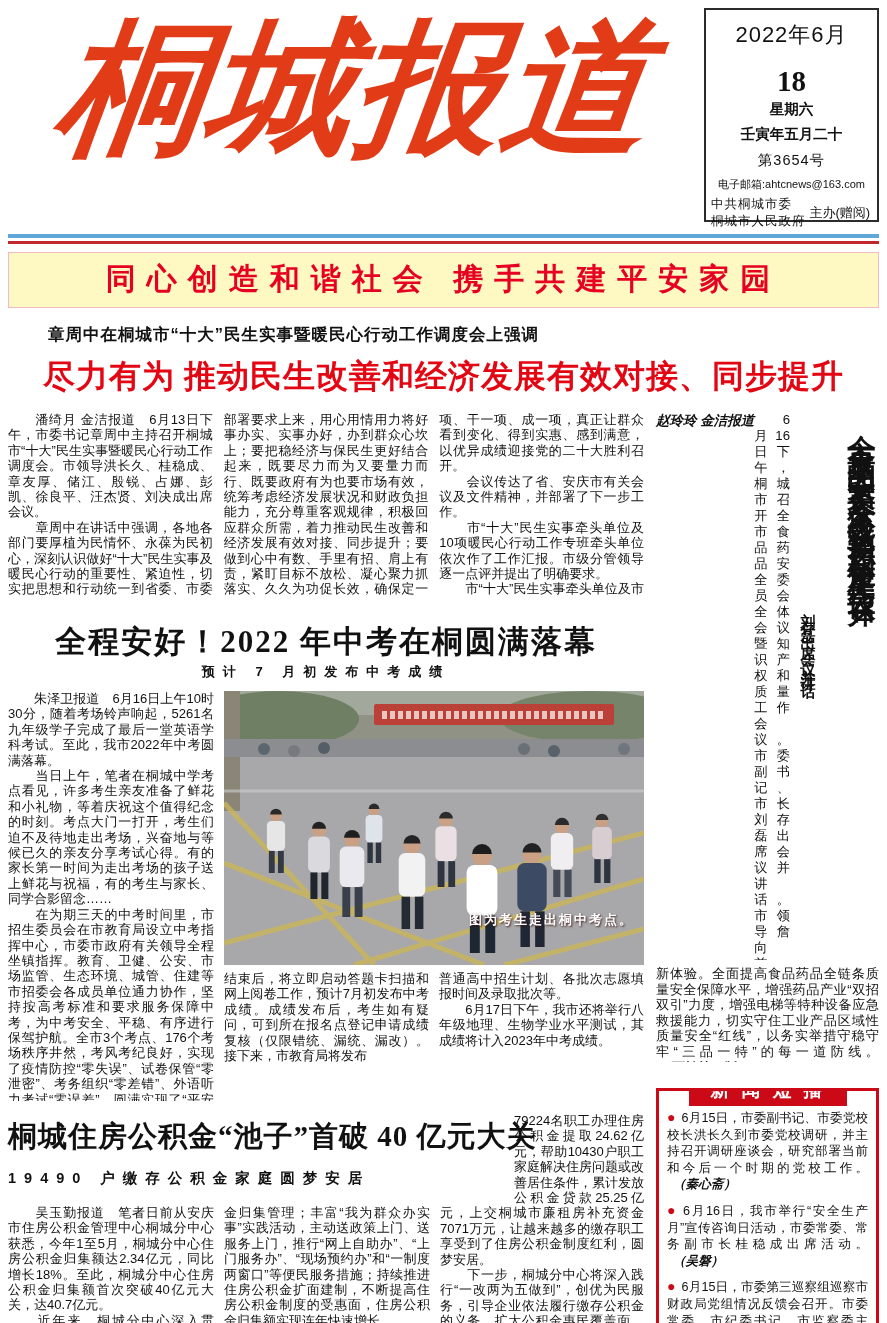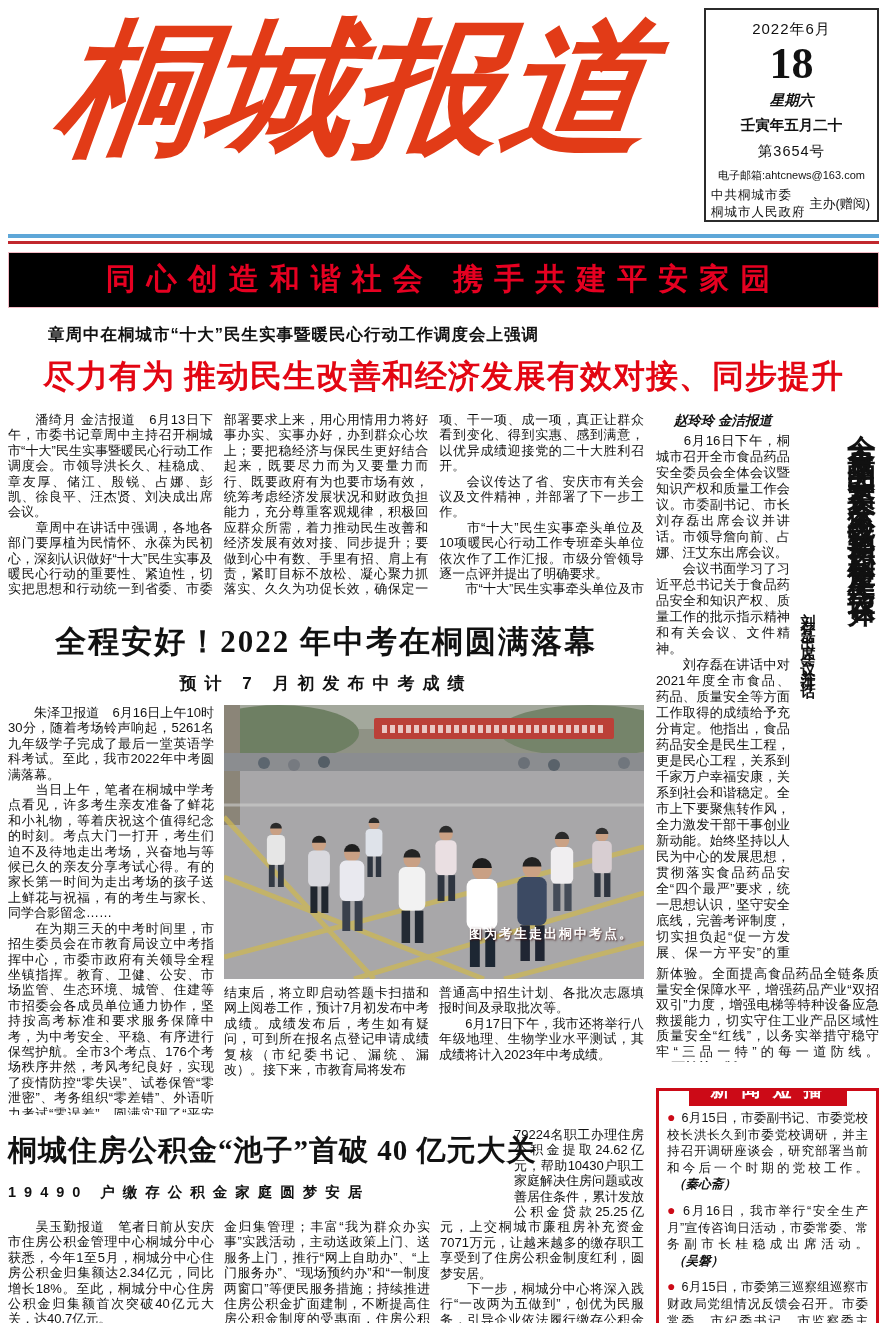--- a/index.html
+++ b/index.html
@@ -18,34 +18,34 @@
     font-size:146px; line-height:1.08; color:#e23b17; letter-spacing:2px;
     transform: skewX(-7deg); font-style: italic; white-space:nowrap;
   }
   .mast-bottom { display:flex; margin-top:auto; padding:0 40px 8px 96px; align-items:baseline; }
   .mast-latin { font-family:"Liberation Serif", serif; font-weight:bold; font-size:17px; letter-spacing:4px; }
   .mast-site { font-size:15.5px; margin-left:120px; }
   .datebox {
     width:175px; margin-left:auto; border:2px solid #2b2b2b; padding:10px 5px 8px 5px;
     display:flex; flex-direction:column; text-align:center; height:214px;
   }
-  .db-ym { font-size:15px; letter-spacing:1px; }
-  .db-day { font-family:"Liberation Serif", serif; font-weight:bold; font-size:44px; line-height:1.05; margin-top:2px; }
-  .db-week { font-size:14.5px; font-weight:bold; margin-top:4px;font-style:italic; }
+  .db-ym { font-size:22px; letter-spacing:1px; }
+  .db-day { font-family:"Liberation Serif", serif; font-weight:bold; font-size:29px; line-height:1.05; margin-top:16px; }
+  .db-week { font-size:14.5px; font-weight:bold; margin-top:4px; }
   .db-lunar { font-size:14.5px; font-weight:bold; margin-top:6px; }
   .db-issue { font-size:14.5px; margin-top:7px; letter-spacing:1px; }
   .db-email { font-size:11px; margin-top:7px; white-space:nowrap; }
   .db-org { display:flex; align-items:center; margin-top:auto; padding-top:4px; }
   .db-org-lines { font-size:12.5px; text-align:left; line-height:1.35; letter-spacing:1px; }
   .db-org-suffix { font-size:13px; margin-left:4px; white-space:nowrap; }
 
   
   .rules { margin-top:4px; border-top:4px solid #5ea7d8; border-bottom:3px solid #c1272d; height:10px; }
   .slogan {
-    margin-top:8px; background:#000000; border:1px solid #f3b9c4;
+    margin-top:8px; background:#fef9c3; border:1px solid #f3b9c4;
     color:#e60021; font-weight:bold; font-size:30px; letter-spacing:11px;
     text-align:center; padding:6px 0 7px 0; white-space:nowrap;
   }
 
   
   .kicker { margin:16px 0 0 40px; font-size:16.5px; font-weight:bold; letter-spacing:1px; }
   .lead-headline {
     margin-top:9px; text-align:center; color:#e30613; font-weight:bold;
     font-family:"Liberation Serif", serif; font-size:32px; letter-spacing:1px; white-space:nowrap;
   }
@@ -55,21 +55,21 @@
   .left-main { width:636px; }
   .right-rail { flex:1; }
 
   .bodytext { font-size:13px; line-height:15.4px; text-align:justify; white-space:pre-line; overflow:hidden; }
 
   .a1-body { height:200px; columns:3; column-gap:11px; column-fill:auto; }
 
   
   .a2 { margin-top:9px; }
   .a2-headline { text-align:center; font-family:"Liberation Serif", serif; font-weight:bold; font-size:31px; letter-spacing:2px; }
-  .a2-subtitle { text-align:center; font-size:17px; font-weight:bold; letter-spacing:8px; margin-top:9px; }
+  .a2-subtitle { text-align:center; font-size:13px; font-weight:bold; letter-spacing:8px; }
   .a2-body { display:flex; gap:10px; margin-top:10px; height:410px; }
   .a2-col1 { width:206px; height:100%; }
   .a2-right { flex:1; display:flex; flex-direction:column; }
   .photo { height:274px; position:relative; overflow:hidden; background:#6d28d9; }
   .photo svg { display:block; width:100%; height:100%; }
   .photo-caption {
     position:absolute; right:10px; bottom:36px; color:#fff; font-weight:bold; font-size:13px;
     letter-spacing:2px; text-shadow: 1px 1px 2px rgba(60,20,20,.9);
   }
   .a2-cols2 { display:flex; gap:10px; margin-top:6px; flex:1; }
@@ -82,21 +82,21 @@
   .a3-headline { font-family:"Liberation Serif", serif; font-weight:bold; font-size:29px; letter-spacing:1px; white-space:nowrap; }
   .a3-subtitle { font-size:14.5px; font-weight:bold; letter-spacing:8px; margin-top:12px; }
   .a3-cols { display:flex; gap:10px; height:100%; }
   .a3-col1, .a3-col2 { width:206px; padding-top:92px; height:100%; }
   .a3-col3 { flex:1; height:100%; font-size:13px; line-height:15.4px; text-align:justify; overflow:hidden; }
   .a3-spacer { float:left; width:74px; height:90px; }
   .a3-col3 span { white-space:pre-line; }
 
   
   .r-top { display:flex; height:548px; }
-  .r-bodycol { width:134px; display:flex; flex-direction:column; }
+  .r-bodycol { width:134px; display:flex; flex-direction:row; }
   .r-byline { font-size:13.5px; font-weight:bold; font-style:italic; text-align:center; margin-bottom:3px; white-space:nowrap; }
   .r-bodytext { flex:1; font-size:13.2px; line-height:16px; }
   .r-sub {
     width:24px; writing-mode:vertical-rl; font-size:15px; font-weight:bold;
     letter-spacing:8px; padding-top:188px; margin-left:3px; white-space:nowrap;
   }
   .r-headvert {
     flex:1; writing-mode:vertical-rl; font-family:"Liberation Serif", serif; font-weight:bold;
     font-size:28px; letter-spacing:6px; line-height:1.28; overflow:hidden; height:548px;
   }
@@ -262,21 +262,21 @@
                       <path d="M-9,-90 a9,9 0 0 1 18,0" fill="#222222"></path>
                     <rect x="-14" y="-80" width="28" height="46" rx="7" fill="#3c4a63"></rect>
                     <rect x="-11" y="-34" width="9" height="34" fill="#202633"></rect>
                       <rect x="3" y="-34" width="9" height="34" fill="#202633"></rect>
                   </g>
                 </g>
               </svg>
               <div class="photo-caption">图为考生走出桐中考点。</div>
             </div>
             <div class="a2-cols2">
-              <div class="a2-col2 bodytext">结束后，将立即启动答题卡扫描和网上阅卷工作，预计7月初发布中考成绩。成绩发布后，考生如有疑问，可到所在报名点登记申请成绩复核（市纪委书记、漏统、漏改）。接下来，市教育局将发布</div>
+              <div class="a2-col2 bodytext">结束后，将立即启动答题卡扫描和网上阅卷工作，预计7月初发布中考成绩。成绩发布后，考生如有疑问，可到所在报名点登记申请成绩复核（仅限错统、漏统、漏改）。接下来，市教育局将发布</div>
               <div class="a2-col3 bodytext">普通高中招生计划、各批次志愿填报时间及录取批次等。
 　　6月17日下午，我市还将举行八年级地理、生物学业水平测试，其成绩将计入2023年中考成绩。</div>
             </div>
           </div>
         </div>
       </div>
 
       <div class="a3">
         <div class="a3-head">
           <div class="a3-headline">桐城住房公积金“池子”首破 40 亿元大关</div>

